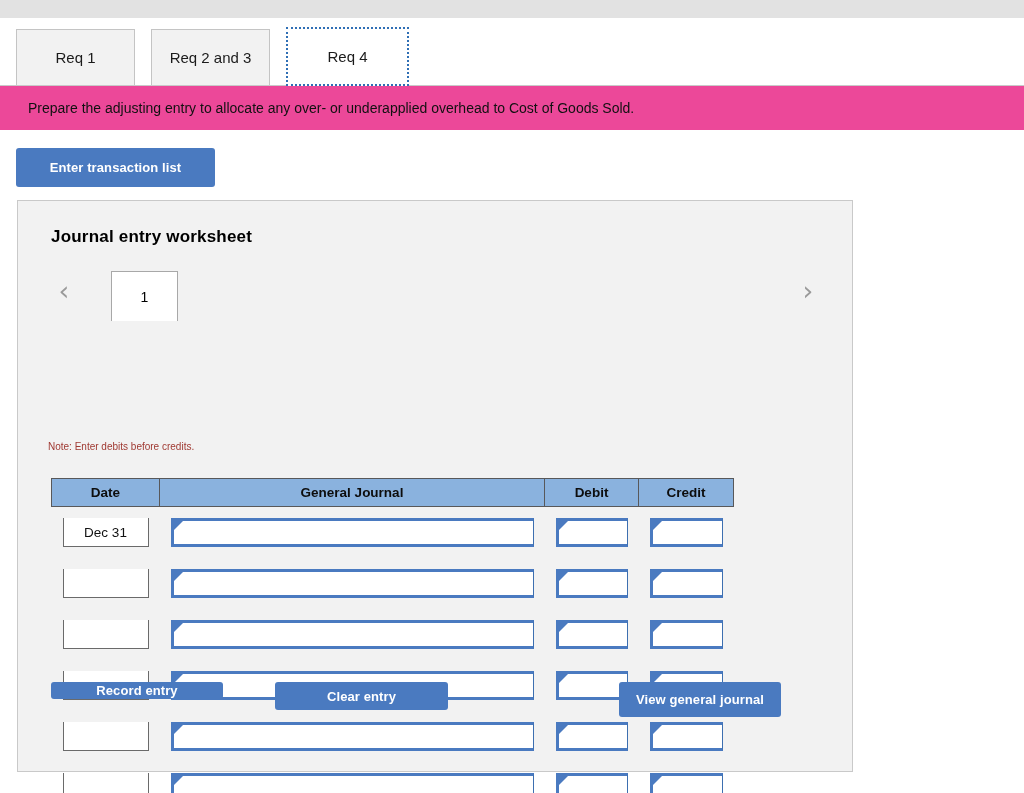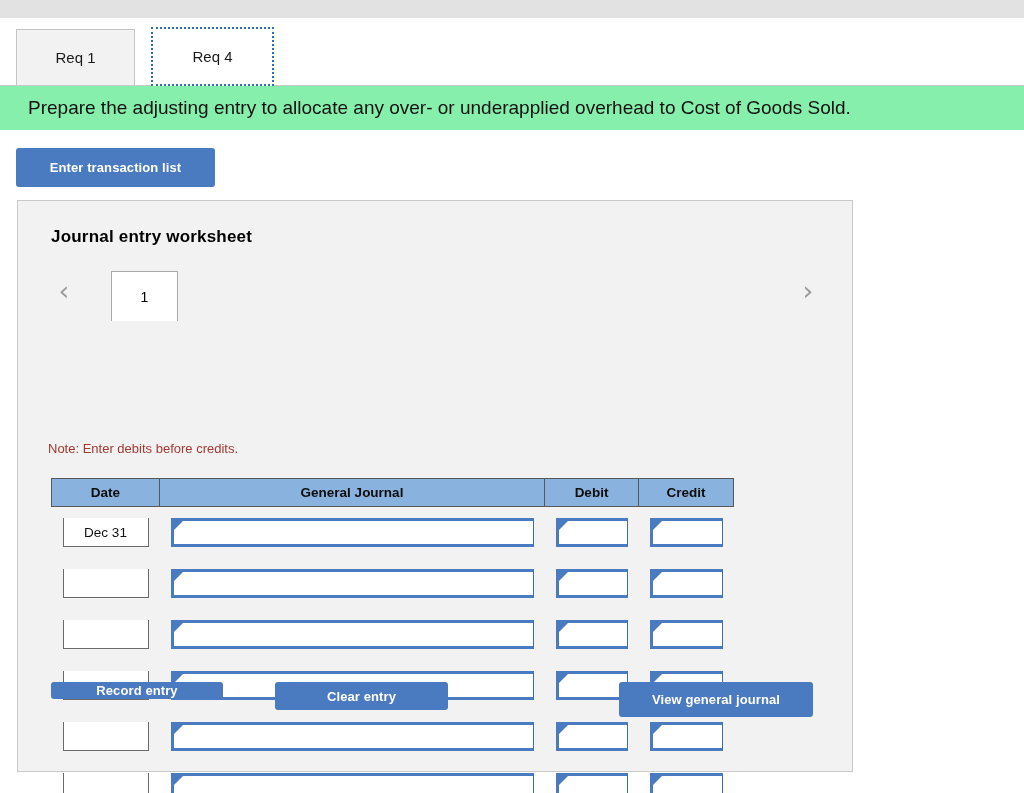--- a/index.html
+++ b/index.html
@@ -49,24 +49,24 @@
   .tabbar-underline {
     position: absolute; left: 0; top: 85px;
     width: 1024px; height: 1px;
     background: #c9c9c9;
   }
 
   
   .instruction {
     position: absolute; left: 0; top: 86px;
     width: 1024px; height: 44px;
-    background: #86efac;
+    background: #ec4899;
     display: flex; align-items: center;
     padding-left: 28px;
-    font-size: 19px;
+    font-size: 14px;
     color: #111111;
   }
 
   
   .btn {
     background: #4a7ac0;
     color: #ffffff;
     border: none;
     border-radius: 3px;
     font-family: "Liberation Sans", "DejaVu Sans", sans-serif;
@@ -130,21 +130,21 @@
     background: #ffffff;
     border: 1px solid #b9b9b9;
     padding: 22px 0 0 26px;
     font-size: 14.5px;
     color: #111;
   }
 
   
   .note {
     position: absolute; left: 30px; top: 240px;
-    font-size: 13px;
+    font-size: 10px;
     color: #a03a33;
   }
 
   
   .jtable {
     position: absolute; left: 33px; top: 277px;
     border-collapse: collapse;
     table-layout: fixed;
   }
   .jtable th {
@@ -193,30 +193,33 @@
     left: 0px; top: 0px;
     width: 0; height: 0;
     border-top: 9px solid #4a7ac0;
     border-right: 9px solid transparent;
   }
   .cellwrap { padding: 0; }
 
   
   .btn-record  { position: absolute; left: 33px;  top: 481px; width: 172px; height: 17px; }
   .btn-clear   { position: absolute; left: 257px; top: 481px; width: 173px; height: 28px; }
-  .btn-viewgj  { position: absolute; left: 601px; top: 481px; width: 194px; height: 35px; }
+  .btn-viewgj  { position: absolute; left: 601px; top: 481px; width: 162px; height: 35px; }
 </style>
 </head>
 <body>
 
 <div class="top-strip"></div>
 
 <div class="tabbar">
   <div class="tab w1">
     <span>Req 1</span>
+  </div>
+  <div class="tab w2">
+    <span>Req 2 and 3</span>
   </div>
   <div class="tab active">
     <span>Req 4</span>
   </div>
 </div>
 <div class="tabbar-underline"></div>
 
 <div class="instruction">
   <span>Prepare the adjusting entry to allocate any over- or underapplied overhead to Cost of Goods Sold.</span>
 </div>

